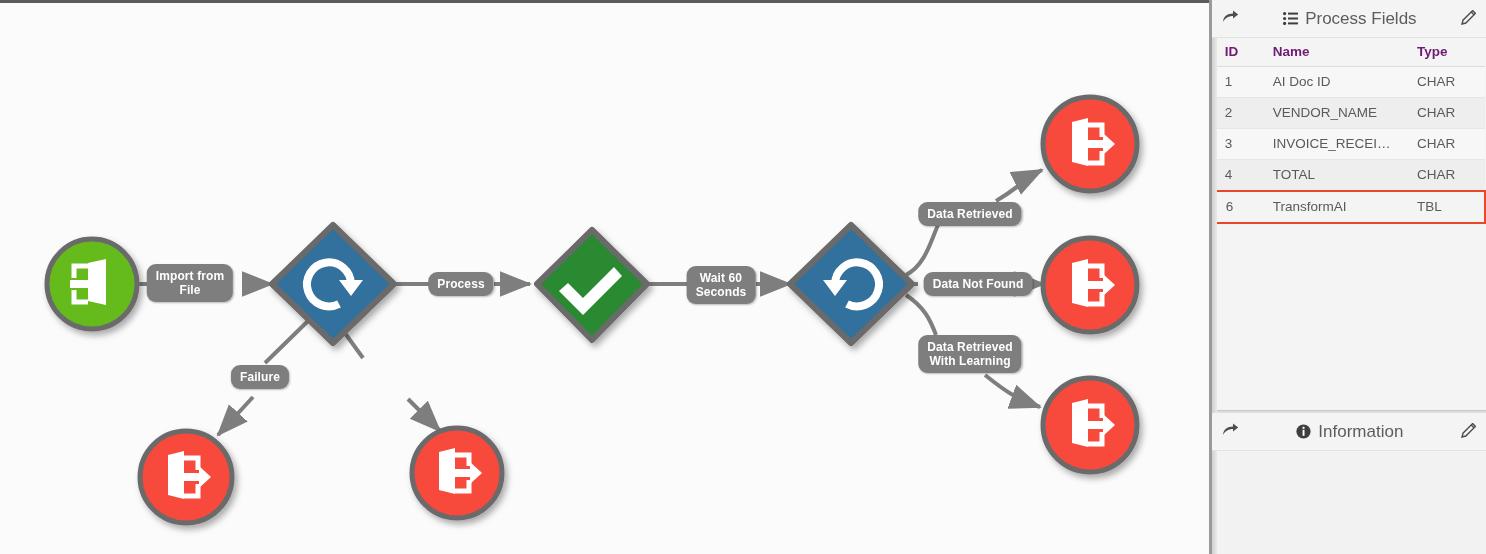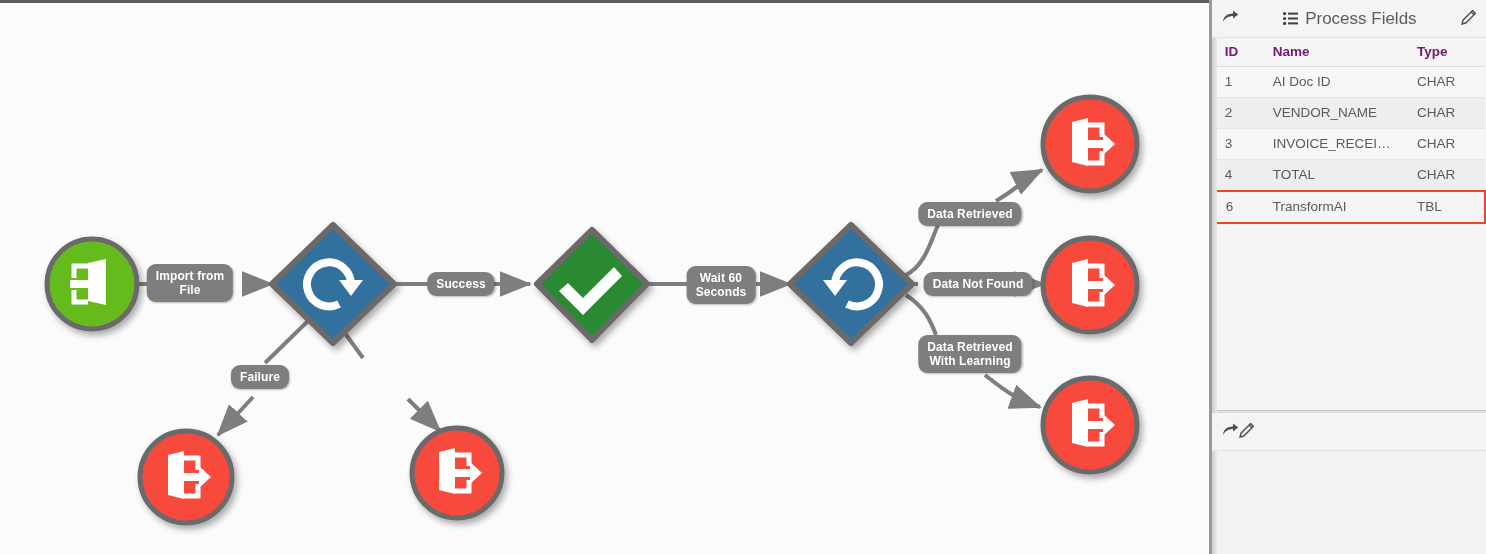--- a/index.html
+++ b/index.html
@@ -230,21 +230,21 @@
       <g transform="translate(1090,422)">
         <path d="M-18,-22 L-2,-26 L-2,22 L-18,18 Z" fill="#ffffff"></path>
         <path d="M-2,-19 L12,-19 L12,-7 M12,7 L12,19 L-2,19" fill="none" stroke="#ffffff" stroke-width="5"></path>
         <path d="M-4,-4 L16,-4 L16,4 L-4,4 Z" fill="#ffffff"></path>
         <path d="M13,-11 L25,0 L13,11 Z" fill="#ffffff"></path>
       </g>
     </svg>
 
     <div class="edge-label" style="left:190px;top:280px;">Import from
 File</div>
-    <div class="edge-label" style="left:461px;top:281px;">Success</div>
+    <div class="edge-label" style="left:461px;top:281px;">Process</div>
     <div class="edge-label" style="left:260px;top:374px;">Failure</div>
     <div class="edge-label" style="left:721px;top:282px;">Wait 60
 Seconds</div>
     <div class="edge-label" style="left:970px;top:211px;">Data Retrieved</div>
     <div class="edge-label" style="left:978px;top:281px;">Data Not Found</div>
     <div class="edge-label" style="left:970px;top:351px;">Data Retrieved
 With Learning</div>
   </div>
 
   <div id="sidebar">
@@ -316,20 +316,30 @@
       </table>
     </div>
 
     <div id="info-panel" class="panel">
       <div class="panel-head">
         <span class="share">
           <svg width="17" height="14" viewBox="0 0 17 14">
             <path d="M1,12 C1.5,5.5 6,3.5 11,3.4 L11,0.6 L16.2,4.6 L11,8.6 L11,5.9 C6.8,6 3.2,7.6 1,12 Z" fill="#4d4d4d"></path>
           </svg>
         </span>
+        <span class="panel-title">
+          <span class="tico">
+            <svg width="15" height="15" viewBox="0 0 15 15">
+              <circle cx="7.5" cy="7.5" r="7.1" fill="#3e3e3e"></circle>
+              <rect x="6.6" y="5.8" width="1.9" height="6" fill="#ffffff"></rect>
+              <rect x="6.6" y="2.8" width="1.9" height="2" fill="#ffffff"></rect>
+            </svg>
+          </span>
+          <span>Information</span>
+        </span>
         <span class="pencil">
           <svg width="15" height="15" viewBox="0 0 15 15">
             <path d="M11.6,0.6 L14.4,3.4 L4.8,13 L1,14 L2,10.2 Z" fill="none" stroke="#4d4d4d" stroke-width="1.4"></path>
             <path d="M10.2,2 L13,4.8" stroke="#4d4d4d" stroke-width="1.4"></path>
           </svg>
         </span>
       </div>
     </div>
   </div>
 </div>

